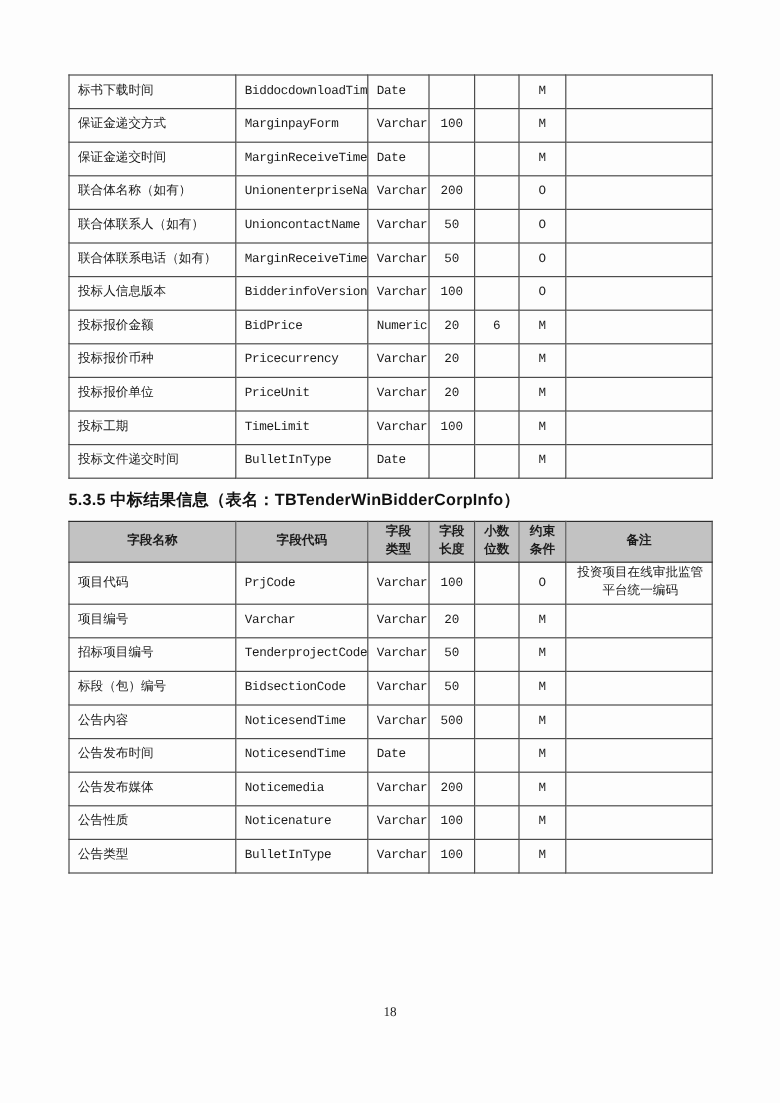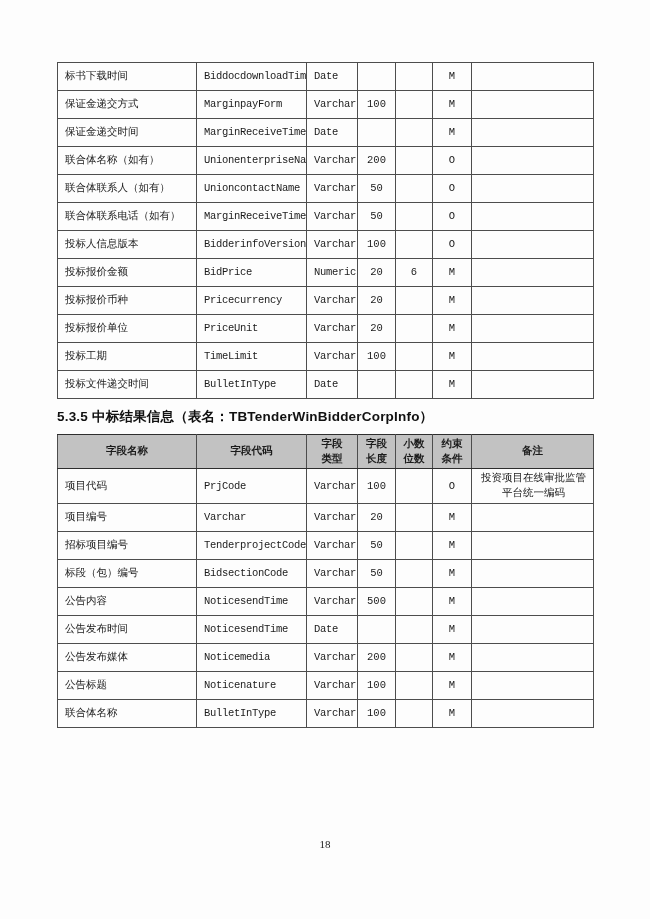--- a/index.html
+++ b/index.html
@@ -292,30 +292,30 @@
       <tr>
           <td class="c-name">公告发布媒体</td>
           <td class="c-code">Noticemedia</td>
           <td class="c-type">Varchar</td>
           <td class="c-len">200</td>
           <td class="c-dec"></td>
           <td class="c-con">M</td>
           <td class="c-rem"></td>
         </tr>
       <tr>
-          <td class="c-name">公告标题</td>
+          <td class="c-name">公告性质</td>
           <td class="c-code">Noticenature</td>
           <td class="c-type">Varchar</td>
           <td class="c-len">100</td>
           <td class="c-dec"></td>
           <td class="c-con">M</td>
           <td class="c-rem"></td>
         </tr>
       <tr>
-          <td class="c-name">联合体名称</td>
+          <td class="c-name">公告类型</td>
           <td class="c-code">BulletInType</td>
           <td class="c-type">Varchar</td>
           <td class="c-len">100</td>
           <td class="c-dec"></td>
           <td class="c-con">M</td>
           <td class="c-rem"></td>
         </tr>
     </tbody>
   </table>
 

